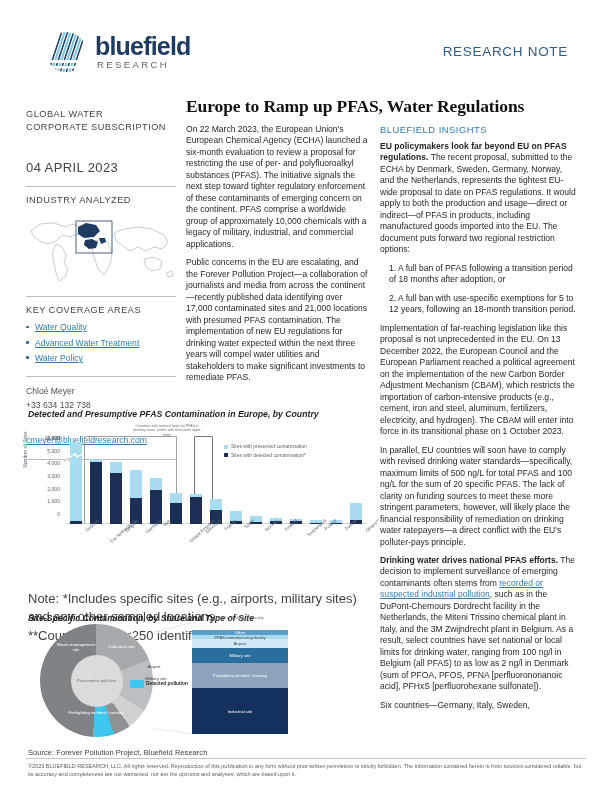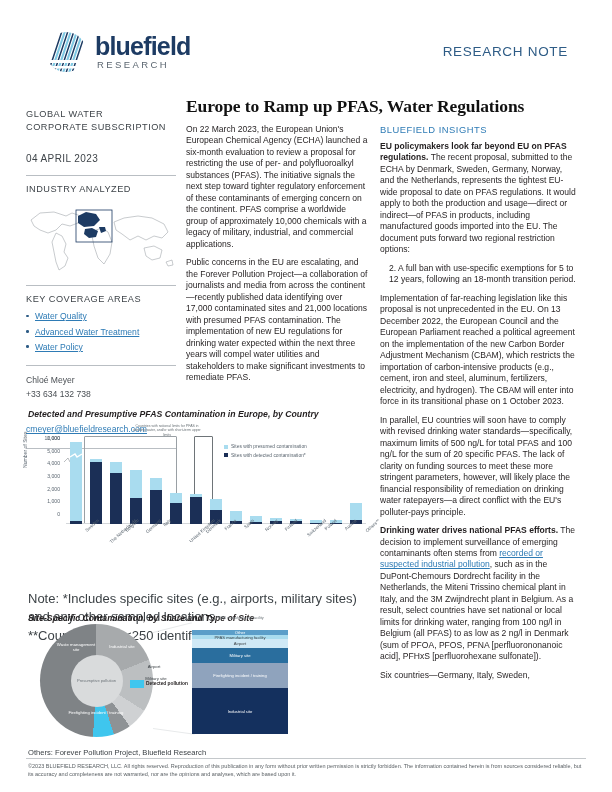--- a/index.html
+++ b/index.html
@@ -19,21 +19,21 @@
   .logo-wrap { position:absolute; left:44px; top:8px; display:flex; align-items:center; gap:7px; }
   .logo-mark { width:44px; height:44px; position:relative; }
   .logo-text { line-height:1; }
   .logo-word { font-size:25px; font-weight:bold; color:#1d3b63; letter-spacing:-0.8px; display:block; }
   .logo-sub { font-size:9.5px; color:#5b6670; letter-spacing:2.4px; display:block; margin-top:1px; margin-left:2px; }
   .research-note { position:absolute; right:44px; top:22px; font-size:13.5px; color:#2e5c86; letter-spacing:0.7px; }
 
   
   .sidebar { position:absolute; left:26px; top:108px; width:150px; font-size:8.6px; color:#4a4f54; }
   .sb-title { font-size:9.2px; letter-spacing:0.5px; color:#3e4449; line-height:1.42; }
-  .sb-date { margin-top:19px; font-size:10px; letter-spacing:0.4px; color:#3e4449; }
+  .sb-date { margin-top:26px; font-size:13px; letter-spacing:0.4px; color:#3e4449; }
   .sb-rule { border-top:0.8px solid #b9bec3; margin:11px 0 8px 0; }
   .sb-head { font-size:9.2px; letter-spacing:0.5px; color:#3e4449; margin-bottom:6px; }
   .map-box { width:150px; height:74px; position:relative; }
   .cov-list { list-style:none; margin:3px 0 0 0; padding:0; }
   .cov-list li { position:relative; padding-left:9px; margin-bottom:2.5px; line-height:1.5; }
   .cov-list li:before { content:""; position:absolute; left:0; top:4.5px; width:2.6px; height:2.6px; background:#2e5c86; border-radius:50%; }
   .cov-link { color:#2e7bb5; text-decoration:underline; font-size:8.6px; }
   .sb-contact { font-size:8.6px; line-height:1.6; color:#4a4f54; }
   .sb-email { color:#2e7bb5; text-decoration:underline; font-size:8.6px; }
 
@@ -214,20 +214,21 @@
   <div class="main-title">Europe to Ramp up PFAS, Water Regulations</div>
 
   <div class="col-mid">
     <p class="body-p">On 22 March 2023, the European Union's European Chemical Agency (ECHA) launched a six-month evaluation to review a proposal for restricting the use of per- and polyfluoroalkyl substances (PFAS). The initiative signals the next step toward tighter regulatory enforcement of these contaminants of emerging concern on the continent. PFAS comprise a worldwide group of approximately 10,000 chemicals with a legacy of military, industrial, and commercial applications.</p>
     <p class="body-p">Public concerns in the EU are escalating, and the Forever Pollution Project—a collaboration of journalists and media from across the continent—recently published data identifying over 17,000 contaminated sites and 21,000 locations with presumed PFAS contamination. The implementation of new EU regulations for drinking water expected within the next three years will compel water utilities and stakeholders to make significant investments to remediate PFAS.</p>
   </div>
 
   <div class="col-right">
     <div class="col-head">BLUEFIELD INSIGHTS</div>
     <p class="body-p"><b>EU policymakers look far beyond EU on PFAS regulations.</b><span> The recent proposal, submitted to the ECHA by Denmark, Sweden, Germany, Norway, and the Netherlands, represents the tightest EU-wide proposal to date on PFAS regulations. It would apply to both the production and usage—direct or indirect—of PFAS in products, including manufactured goods imported into the EU. The document puts forward two regional restriction options:</span></p>
+    <p class="body-p indent">1. A full ban of PFAS following a transition period of 18 months after adoption, or</p>
     <p class="body-p indent">2. A full ban with use-specific exemptions for 5 to 12 years, following an 18-month transition period.</p>
     <p class="body-p">Implementation of far-reaching legislation like this proposal is not unprecedented in the EU. On 13 December 2022, the European Council and the European Parliament reached a political agreement on the implementation of the new Carbon Border Adjustment Mechanism (CBAM), which restricts the importation of carbon-intensive products (e.g., cement, iron and steel, aluminum, fertilizers, electricity, and hydrogen). The CBAM will enter into force in its transitional phase on 1 October 2023.</p>
     <p class="body-p">In parallel, EU countries will soon have to comply with revised drinking water standards—specifically, maximum limits of 500 ng/L for total PFAS and 100 ng/L for the sum of 20 specific PFAS. The lack of clarity on funding sources to meet these more stringent parameters, however, will likely place the financial responsibility of remediation on drinking water ratepayers—a direct conflict with the EU's polluter-pays principle.</p>
     <p class="body-p"><b>Drinking water drives national PFAS efforts.</b><span> The decision to implement surveillance of emerging contaminants often stems from </span><a class="inline-link" href="#">recorded or suspected industrial pollution</a><span>, such as in the DuPont-Chemours Dordrecht facility in the Netherlands, the Miteni Trissino chemical plant in Italy, and the 3M Zwijndrecht plant in Belgium. As a result, select countries have set national or local limits for drinking water, ranging from 100 ng/l in Belgium (all PFAS) to as low as 2 ng/l in Denmark (sum of PFOA, PFOS, PFNA [perfluorononanoic acid], PFHxS [perfluorohexane sulfonate]).</span></p>
     <p class="body-p">Six countries—Germany, Italy, Sweden,</p>
   </div>
 
   <div class="chart1-title">Detected and Presumptive PFAS Contamination in Europe, by Country</div>
   <div class="chart1">
     <div class="c1-ylab">Number of Sites</div>
@@ -384,18 +385,18 @@
         <div class="stack-seg" style="height: 24.96px; background: rgb(143, 163, 189);">
           <span style="color: rgb(255, 255, 255);">Firefighting incident / training</span>
         </div>
         <div class="stack-seg" style="height: 45.76px; background: rgb(20, 48, 94);">
           <span style="color: rgb(255, 255, 255);">Industrial site</span>
         </div>
       </div>
   <div class="detected-sw"></div>
       <div class="detected-cal">Detected pollution</div>
     </div>
-  <div class="source-line">Others: Forever Pollution Project, Bluefield Research</div>
+  <div class="source-line">Source: Forever Pollution Project, Bluefield Research</div>
 
   <div class="footer-rule"></div>
   <div class="footer">©2023 BLUEFIELD RESEARCH, LLC. All rights reserved. Reproduction of this publication in any form without prior written permission is strictly forbidden. The information contained herein is from sources considered reliable, but its accuracy and completeness are not warranted, nor are the opinions and analyses, which are based upon it.</div>
 
 </div>
 
 </body></html>

